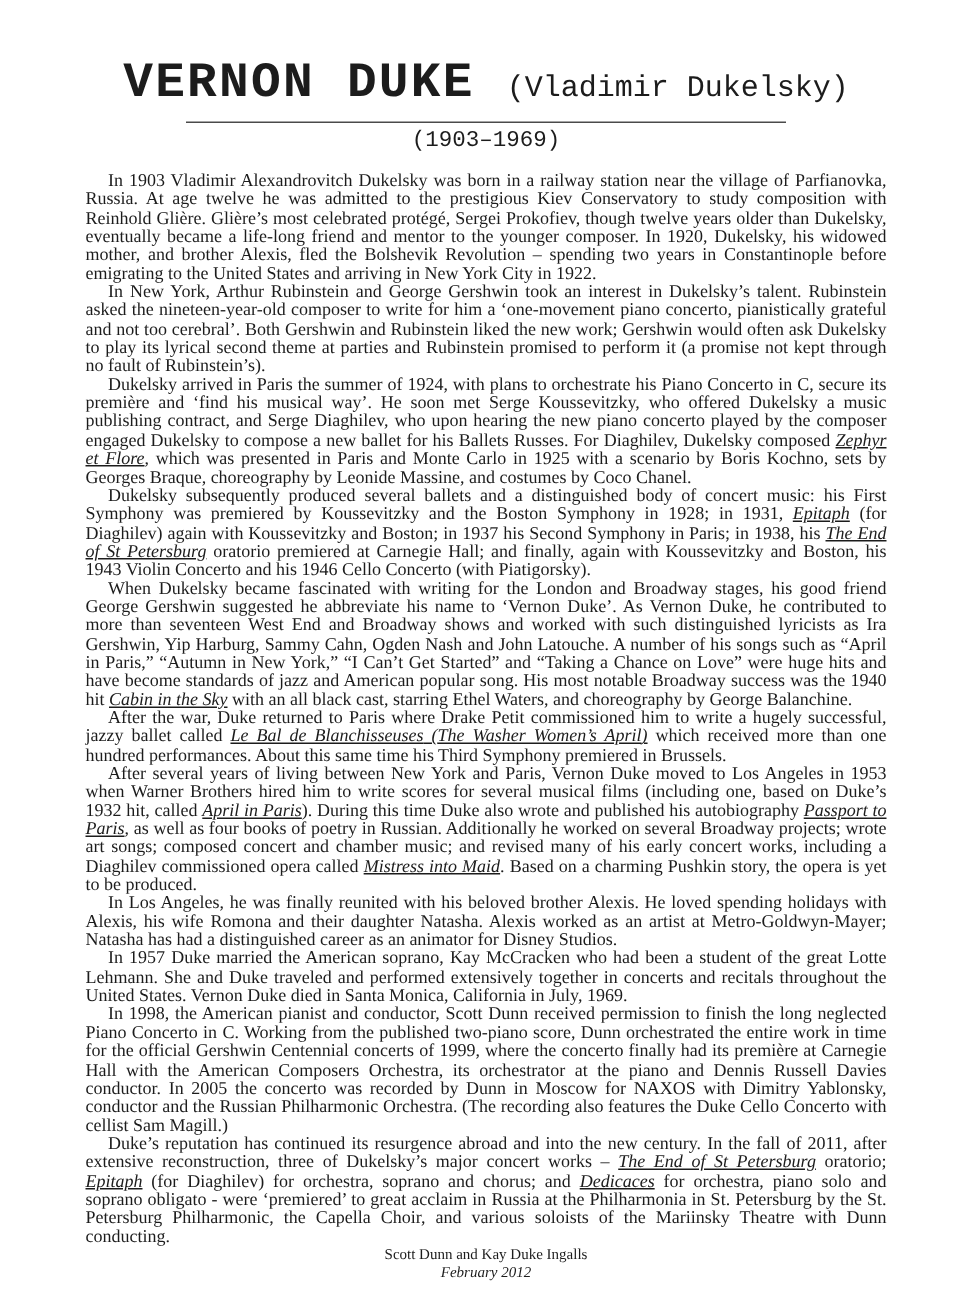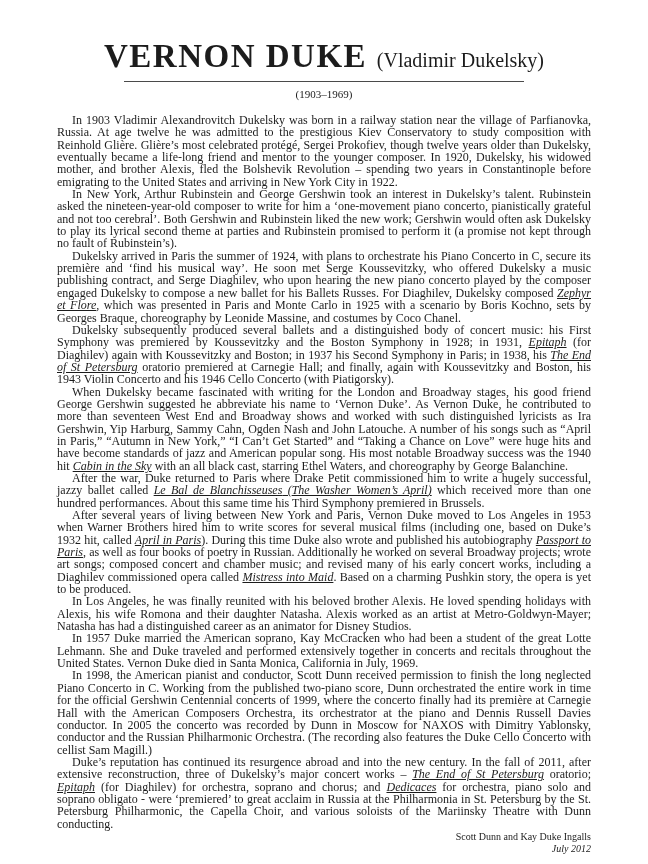--- a/index.html
+++ b/index.html
@@ -12,21 +12,21 @@
     width: 648px;
     height: 864px;
     margin: 0 auto;
     background: #ffffff;
     box-sizing: border-box;
     padding: 38px 57px 0 57px;
     color: #1c1c1c;
     font-family: "Liberation Serif", "DejaVu Serif", serif;
     overflow: hidden;
   }
-  .doc-header { text-align: center; }
+  .doc-header { text-align: center; font-family: Liberation Mono, monospace; }
   .doc-title {
     margin: 0;
     font-size: 33px;
     line-height: 36px;
     font-weight: bold;
     letter-spacing: 1.5px;
     white-space: nowrap;
   }
   .doc-title .alt-name {
     font-weight: normal;
@@ -34,39 +34,39 @@
     letter-spacing: 0;
   }
   .title-rule {
     width: 400px;
     height: 0;
     border: none;
     border-top: 1.2px solid #4a4a4a;
     margin: 3px auto 3px auto;
   }
   .doc-dates {
-    font-size: 11px;
+    font-size: 15px;
     line-height: 18px;
   }
   .bio {
     margin-top: 11px;
     font-size: 12px;
     line-height: 12.35px;
     text-align: justify;
     text-justify: inter-word;
   }
   .bio p {
     margin: 0;
     text-indent: 15px;
   }
   .bio em { font-style: italic; text-decoration: underline; }
   .doc-footer {
     font-size: 10px;
     line-height: 12.35px;
-    text-align: right;
+    text-align: center;
     margin-top: 1px;
   }
   .doc-footer .date-line { font-style: italic; }
 </style>
 </head>
 <body>
 
 <div class="page">
 
   <header class="doc-header">
@@ -84,16 +84,16 @@
       <p><span>After the war, Duke returned to Paris where Drake Petit commissioned him to write a hugely successful, jazzy ballet called </span><em>Le Bal de Blanchisseuses</em><em> (</em><em>The Washer Women’s April</em><em>)</em><span> which received more than one hundred performances. About this same time his Third Symphony premiered in Brussels.</span></p>
       <p><span>After several years of living between New York and Paris, Vernon Duke moved to Los Angeles in 1953 when Warner Brothers hired him to write scores for several musical films (including one, based on Duke’s 1932 hit, called </span><em>April in Paris</em><span>). During this time Duke also wrote and published his autobiography </span><em>Passport to Paris</em><span>, as well as four books of poetry in Russian. Additionally he worked on several Broadway projects; wrote art songs; composed concert and chamber music; and revised many of his early concert works, including a Diaghilev commissioned opera called </span><em>Mistress into Maid</em><span>. Based on a charming Pushkin story, the opera is yet to be produced.</span></p>
       <p><span>In Los Angeles, he was finally reunited with his beloved brother Alexis. He loved spending holidays with Alexis, his wife Romona and their daughter Natasha. Alexis worked as an artist at Metro-Goldwyn-Mayer; Natasha has had a distinguished career as an animator for Disney Studios.</span></p>
       <p><span>In 1957 Duke married the American soprano, Kay McCracken who had been a student of the great Lotte Lehmann. She and Duke traveled and performed extensively together in concerts and recitals throughout the United States. Vernon Duke died in Santa Monica, California in July, 1969.</span></p>
       <p><span>In 1998, the American pianist and conductor, Scott Dunn received permission to finish the long neglected Piano Concerto in C. Working from the published two-piano score, Dunn orchestrated the entire work in time for the official Gershwin Centennial concerts of 1999, where the concerto finally had its première at Carnegie Hall with the American Composers Orchestra, its orchestrator at the piano and Dennis Russell Davies conductor. In 2005 the concerto was recorded by Dunn in Moscow for NAXOS with Dimitry Yablonsky, conductor and the Russian Philharmonic Orchestra. (The recording also features the Duke Cello Concerto with cellist Sam Magill.)</span></p>
       <p><span>Duke’s reputation has continued its resurgence abroad and into the new century. In the fall of 2011, after extensive reconstruction, three of Dukelsky’s major concert works – </span><em>The End of St Petersburg</em><span> oratorio; </span><em>Epitaph</em><span> (for Diaghilev) for orchestra, soprano and chorus; and </span><em>Dedicaces</em><span> for orchestra, piano solo and soprano obligato - were ‘premiered’ to great acclaim in Russia at the Philharmonia in St. Petersburg by the St. Petersburg Philharmonic, the Capella Choir, and various soloists of the Mariinsky Theatre with Dunn conducting.</span></p>
     </main>
 
   <footer class="doc-footer">
     <div class="author-line">Scott Dunn and Kay Duke Ingalls</div>
-    <div class="date-line">July 2012</div>
+    <div class="date-line">February 2012</div>
   </footer>
 
 </div>
 
 </body></html>

